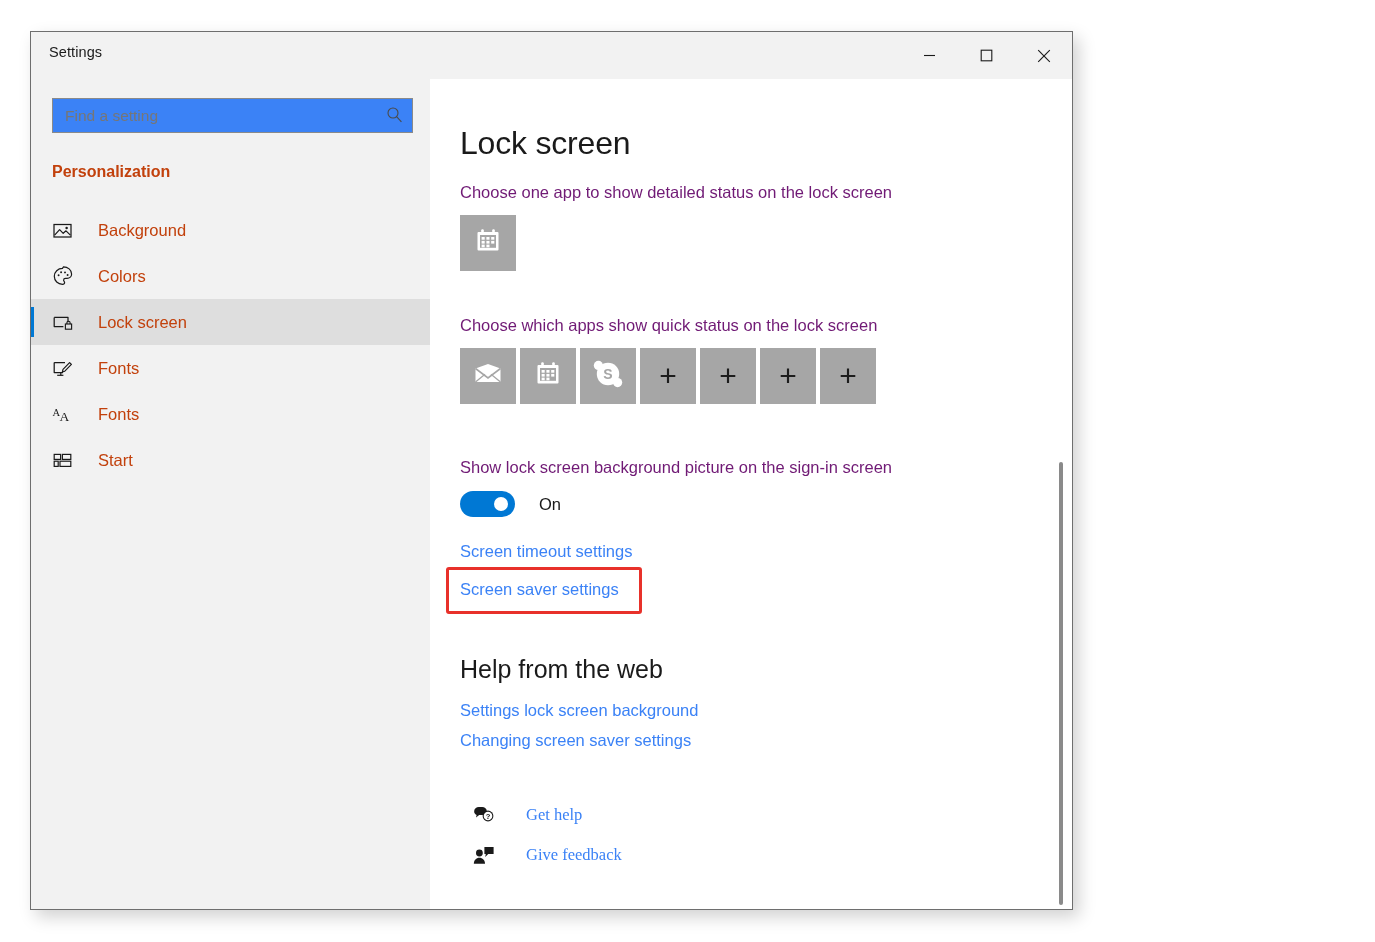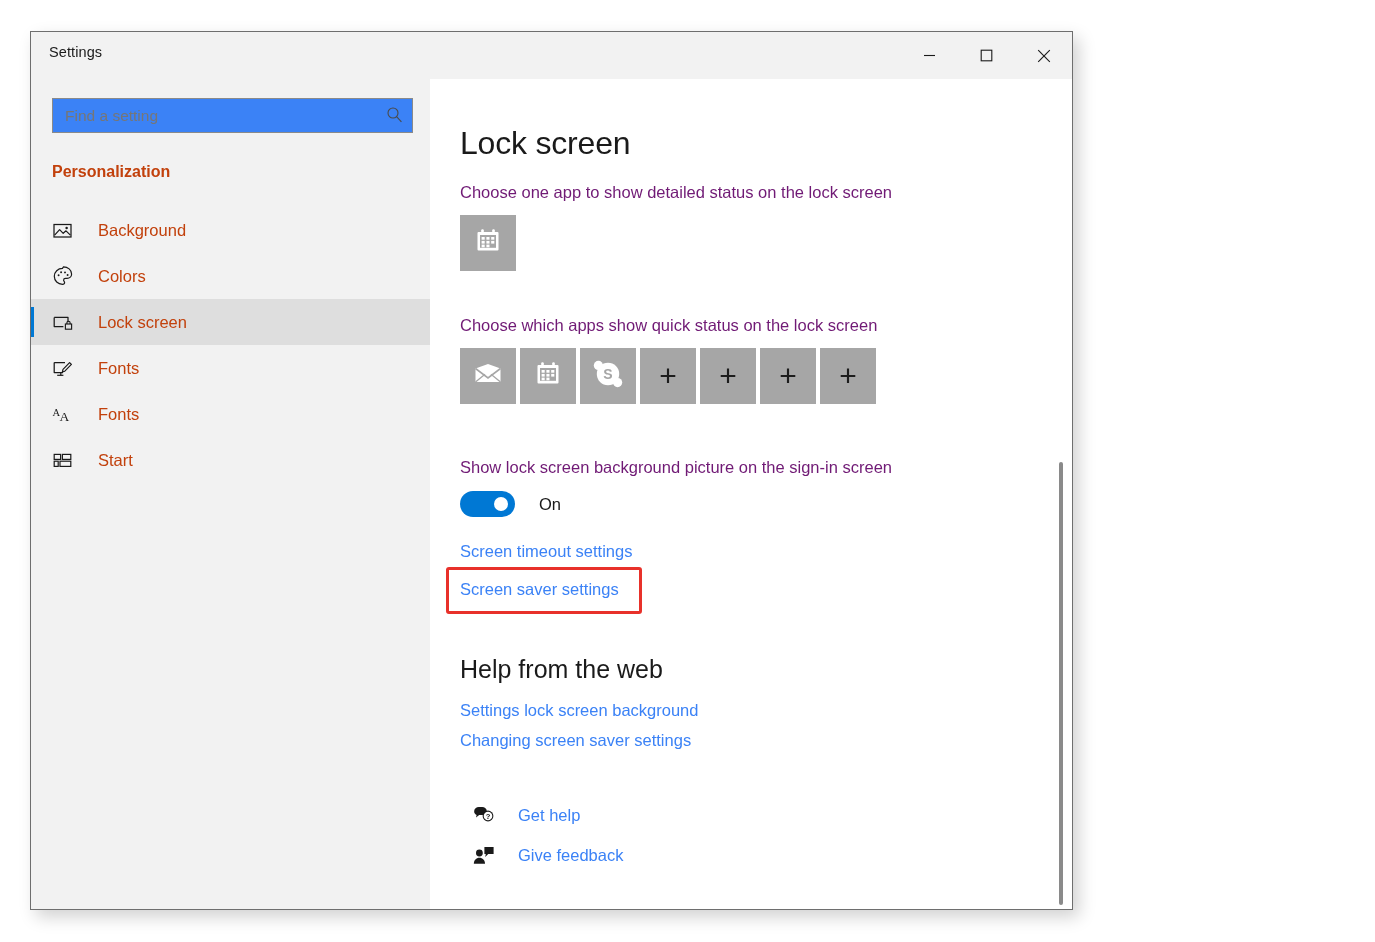--- a/index.html
+++ b/index.html
@@ -319,21 +319,21 @@
     margin-bottom: 6px;
     cursor: default;
   }
   .help-action .act-icon {
     width: 32px;
     display: flex;
     align-items: center;
     justify-content: center;
     margin-left: 8px;
   }
-  .help-action .link { margin-left: 18px; }
+  .help-action .link { margin-left: 26px; font-family: Liberation Serif, serif; }
 
   
   #main-scrollbar {
     position: absolute;
     right: 5px;
     top: 383px;
     width: 12px;
     bottom: 4px;
     cursor: default;
   }

